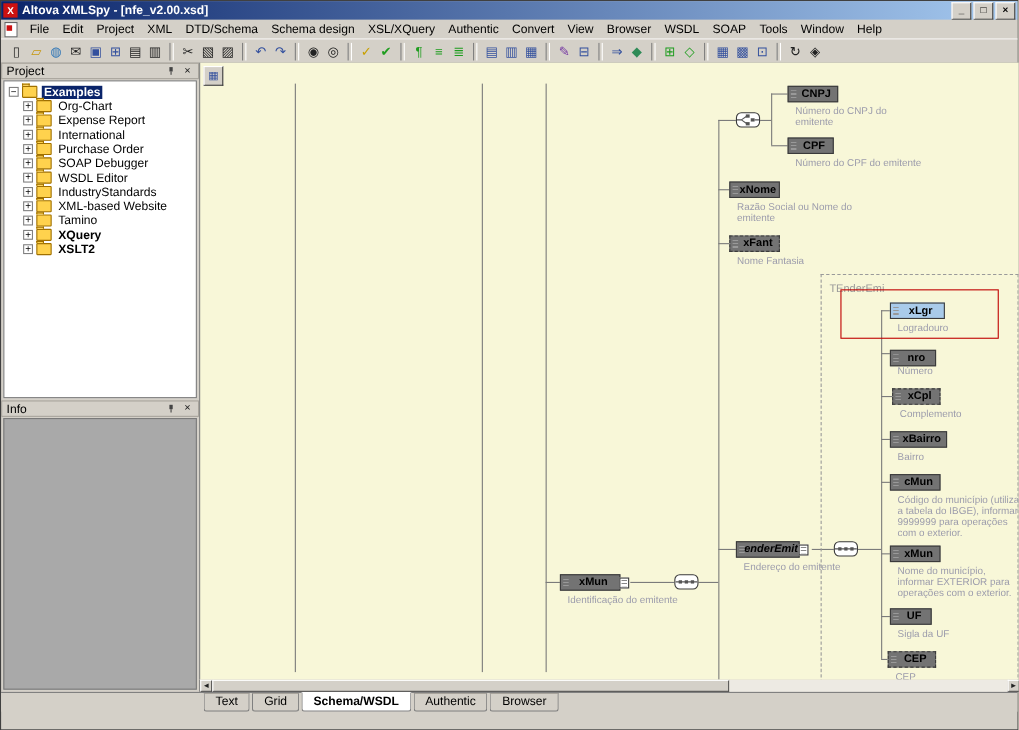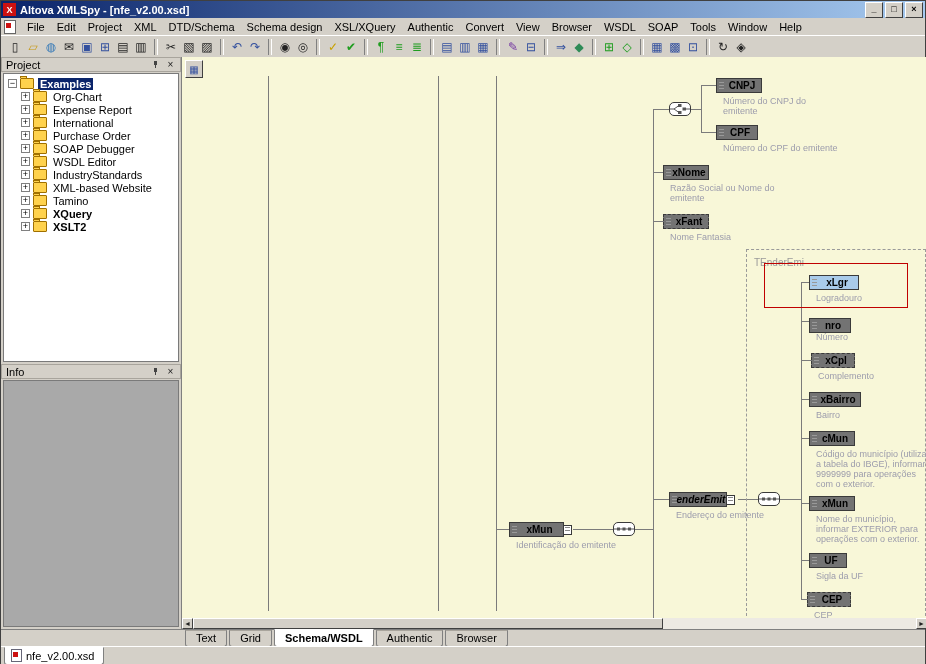--- a/index.html
+++ b/index.html
@@ -386,20 +386,14 @@
   </div>
 
   <div class="view-tabs">
       <span class="vtab">Text</span>
       <span class="vtab">Grid</span>
       <span class="vtab active">Schema/WSDL</span>
       <span class="vtab">Authentic</span>
       <span class="vtab">Browser</span>
     </div>
 
-  <div class="file-tabs">
-    <div class="ftab">
-      <span class="ficon"></span>
-      <span>nfe_v2.00.xsd</span>
-    </div>
-  </div>
 
 </div>
 
 </body></html>

